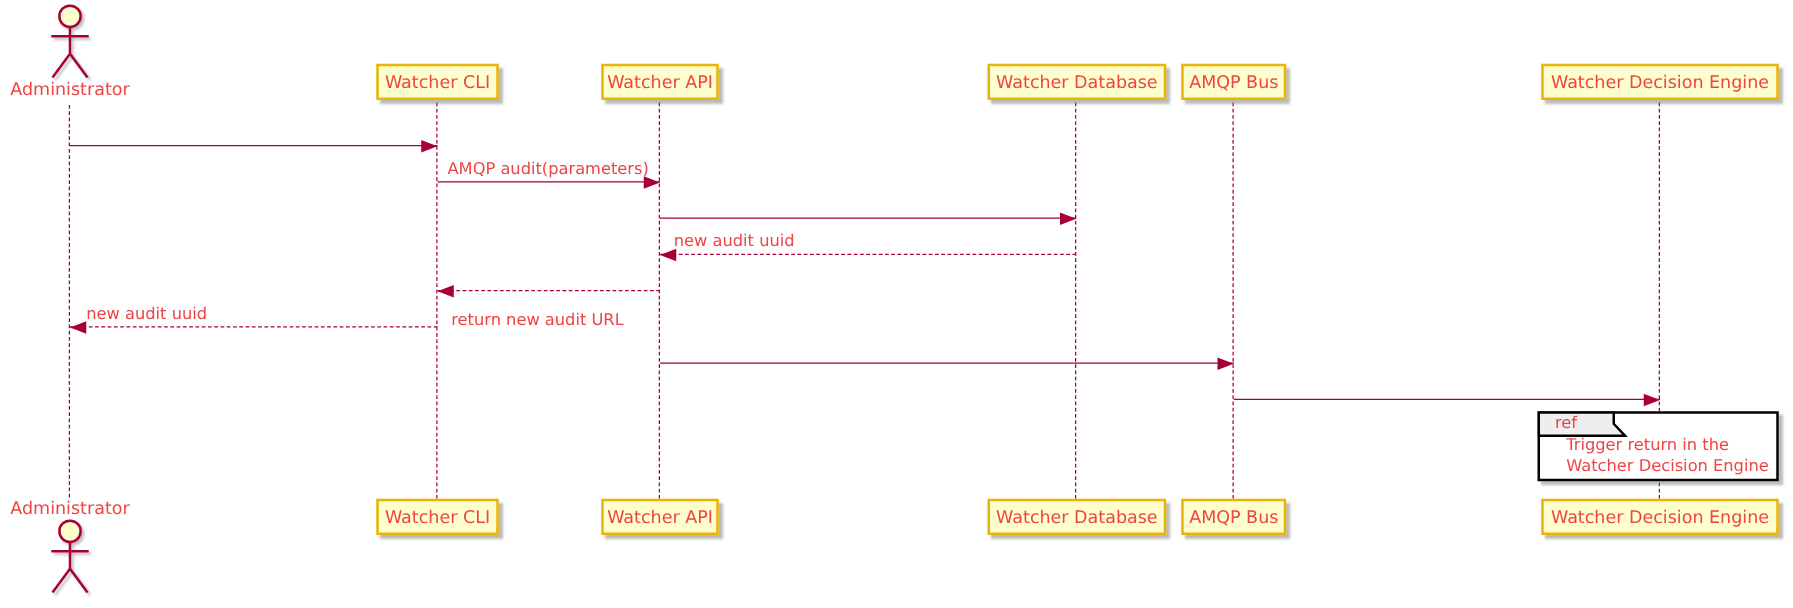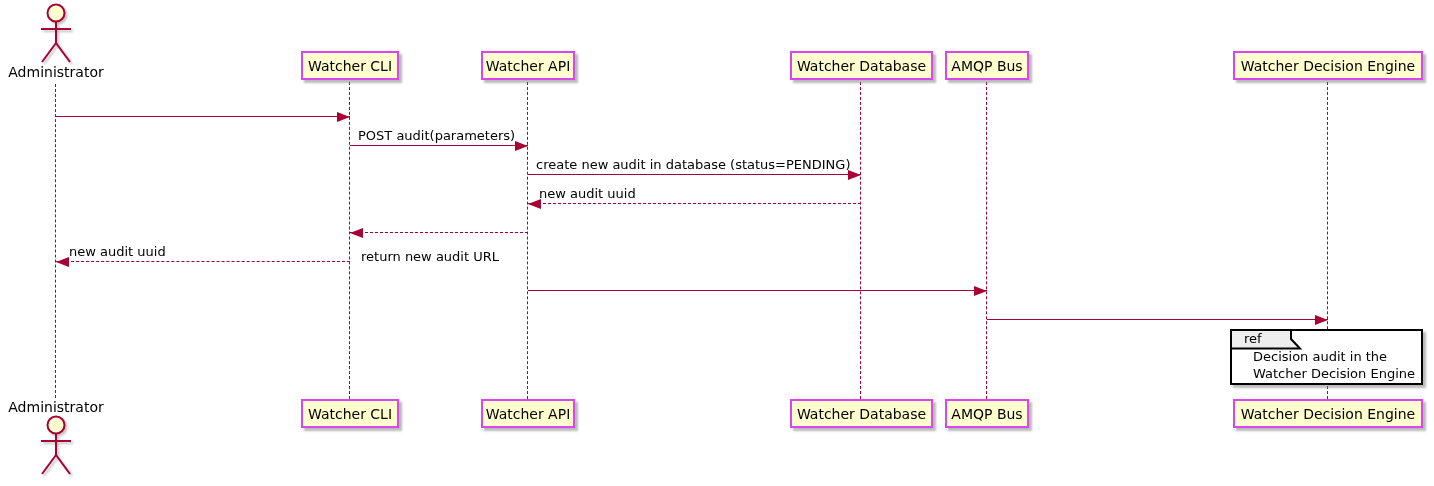--- a/index.html
+++ b/index.html
@@ -1,34 +1,34 @@
 <!DOCTYPE html>
 <html><head>
 <meta charset="utf-8">
 <style>
   html,body{margin:0;padding:0;background:#ffffff;}
   #canvas{
     position:relative;
     width:1434px;height:486px;
     background:#ffffff;
     font-family:"DejaVu Sans", sans-serif;
-    color:#000000;
+    color:#ef4444;
     overflow:hidden;
   }
   
   .lifeline{
     position:absolute;width:0;
     border-left:1px dashed #A80036;
     z-index:1;
   }
   
   .pbox{
     position:absolute;height:29px;
     background:#FEFECE;
-    border:2px solid #d946ef;
+    border:2px solid #eab308;
     box-sizing:border-box;
     box-shadow:3px 3px 2px rgba(130,130,130,0.55);
     display:flex;align-items:center;justify-content:center;
     font-size:14px;white-space:nowrap;
     z-index:4;
   }
   
   .actor-svg{position:absolute;z-index:4;filter:drop-shadow(2.5px 2.5px 1px rgba(130,130,130,0.5));}
   .actor-label{
     position:absolute;font-size:14px;text-align:center;
@@ -101,25 +101,24 @@
   <div class="pbox" style="left:945px;top:51px;width:84px;">
     <span>AMQP Bus</span>
   </div>
   <div class="pbox" style="left:1233px;top:51px;width:190px;">
     <span>Watcher Decision Engine</span>
   </div>
 
   <div class="msg-line solid" style="left:56px;top:116px;width:294px;"></div>
   <div class="arrow-r" style="left:337px;top:112px;"></div>
 
-  <div class="msg-label" style="left:358px;top:127px;">POST audit(parameters)</div>
+  <div class="msg-label" style="left:358px;top:127px;">AMQP audit(parameters)</div>
   <div class="msg-line solid" style="left:350px;top:145px;width:178px;"></div>
   <div class="arrow-r" style="left:515px;top:141px;"></div>
 
-  <div class="msg-label" style="left:536px;top:156px;">create new audit in database (status=PENDING)</div>
   <div class="msg-line solid" style="left:528px;top:174px;width:333px;"></div>
   <div class="arrow-r" style="left:848px;top:170px;"></div>
 
   <div class="msg-label" style="left:539px;top:185px;">new audit uuid</div>
   <div class="msg-line dashed" style="left:528px;top:203px;width:333px;"></div>
   <div class="arrow-l" style="left:528px;top:199px;"></div>
 
   <div class="msg-label" style="left:361px;top:214px;margin-top:34px;">return new audit URL</div>
   <div class="msg-line dashed" style="left:350px;top:232px;width:178px;"></div>
   <div class="arrow-l" style="left:350px;top:228px;"></div>
@@ -132,21 +131,21 @@
   <div class="arrow-r" style="left:974px;top:286px;"></div>
 
   <div class="msg-line solid" style="left:987px;top:319px;width:341px;"></div>
   <div class="arrow-r" style="left:1315px;top:315px;"></div>
 
   <div class="refbox">
     <svg class="ref-tab" width="78" height="21" viewBox="0 0 78 21">
       <path d="M1,1 H61 V10 L70,19.5 H1 Z" fill="#EEEEEE" stroke="#000000" stroke-width="2"></path>
     </svg>
     <div class="ref-keyword">ref</div>
-    <div class="ref-line" style="top:18px;">Decision audit in the</div>
+    <div class="ref-line" style="top:18px;">Trigger return in the</div>
     <div class="ref-line" style="top:35px;">Watcher Decision Engine</div>
   </div>
 
   <div class="pbox" style="left:301px;top:399px;width:98px;">
     <span>Watcher CLI</span>
   </div>
   <div class="pbox" style="left:481px;top:399px;width:94px;">
     <span>Watcher API</span>
   </div>
   <div class="pbox" style="left:790px;top:399px;width:143px;">

